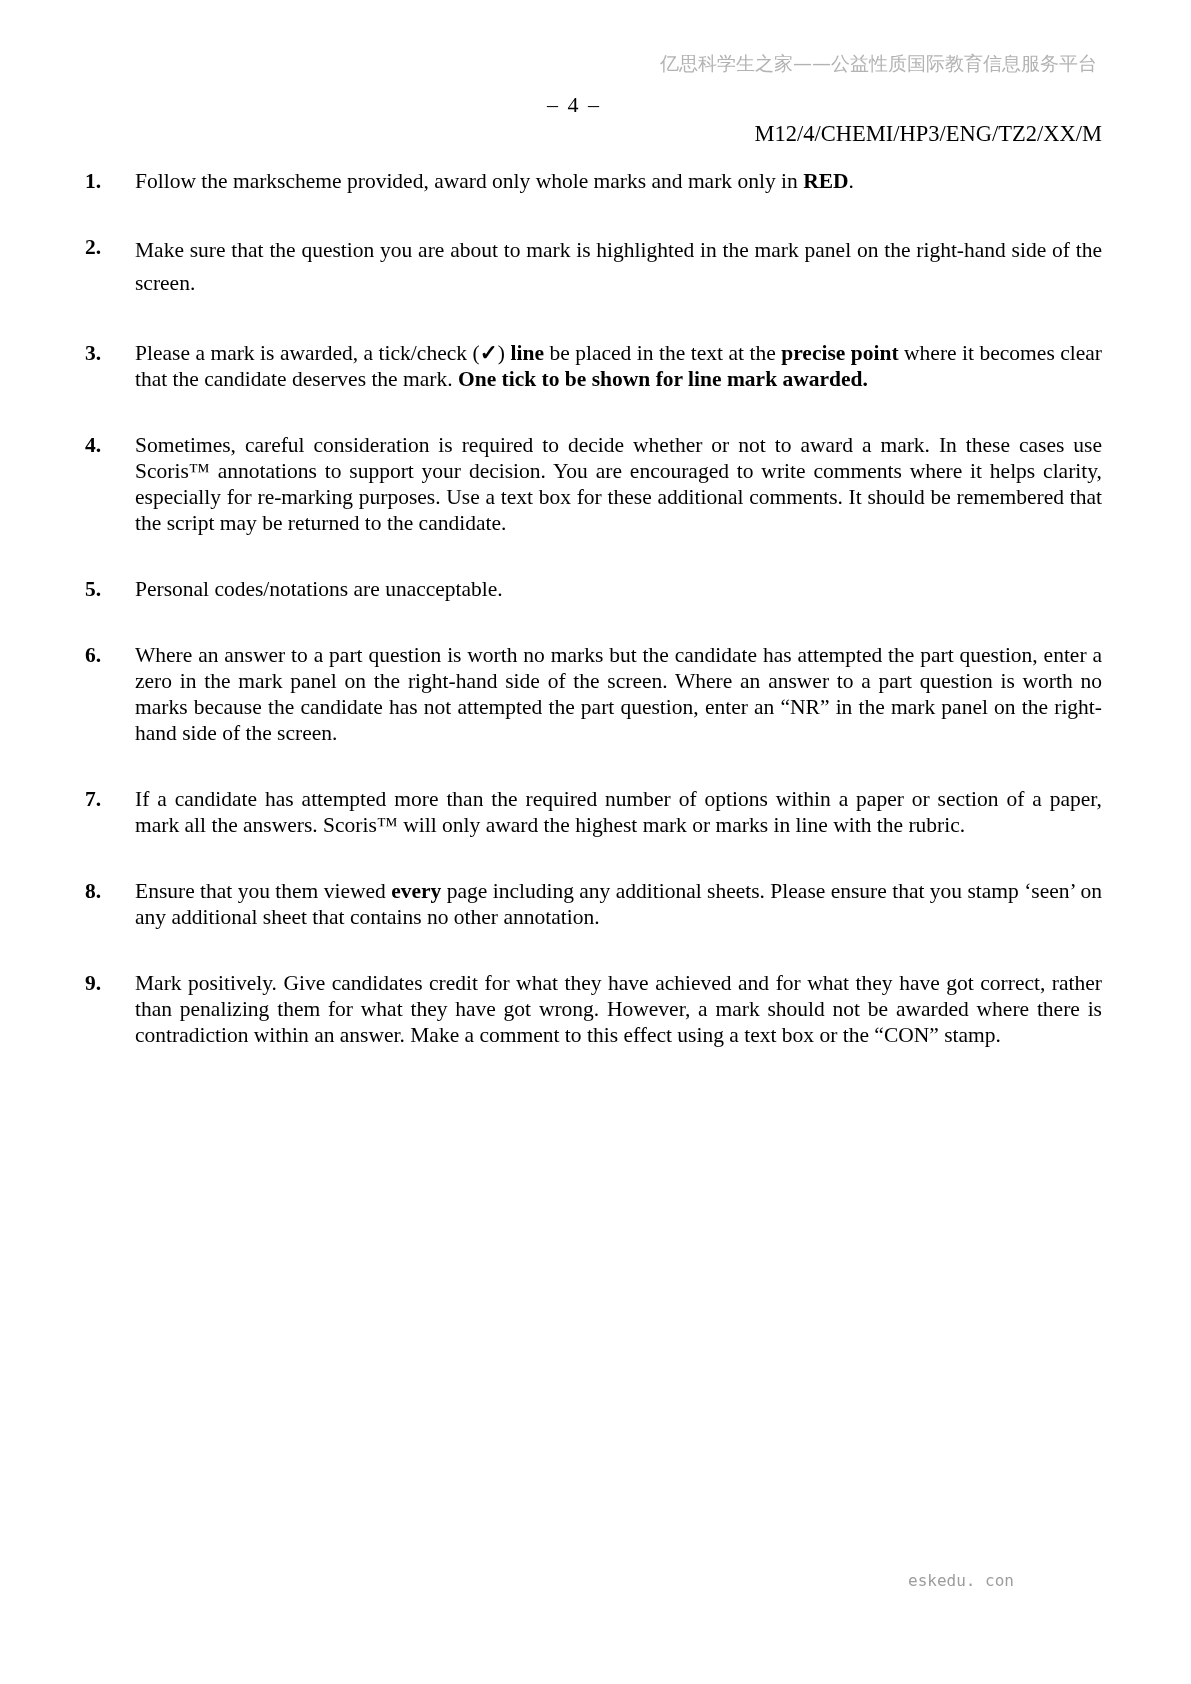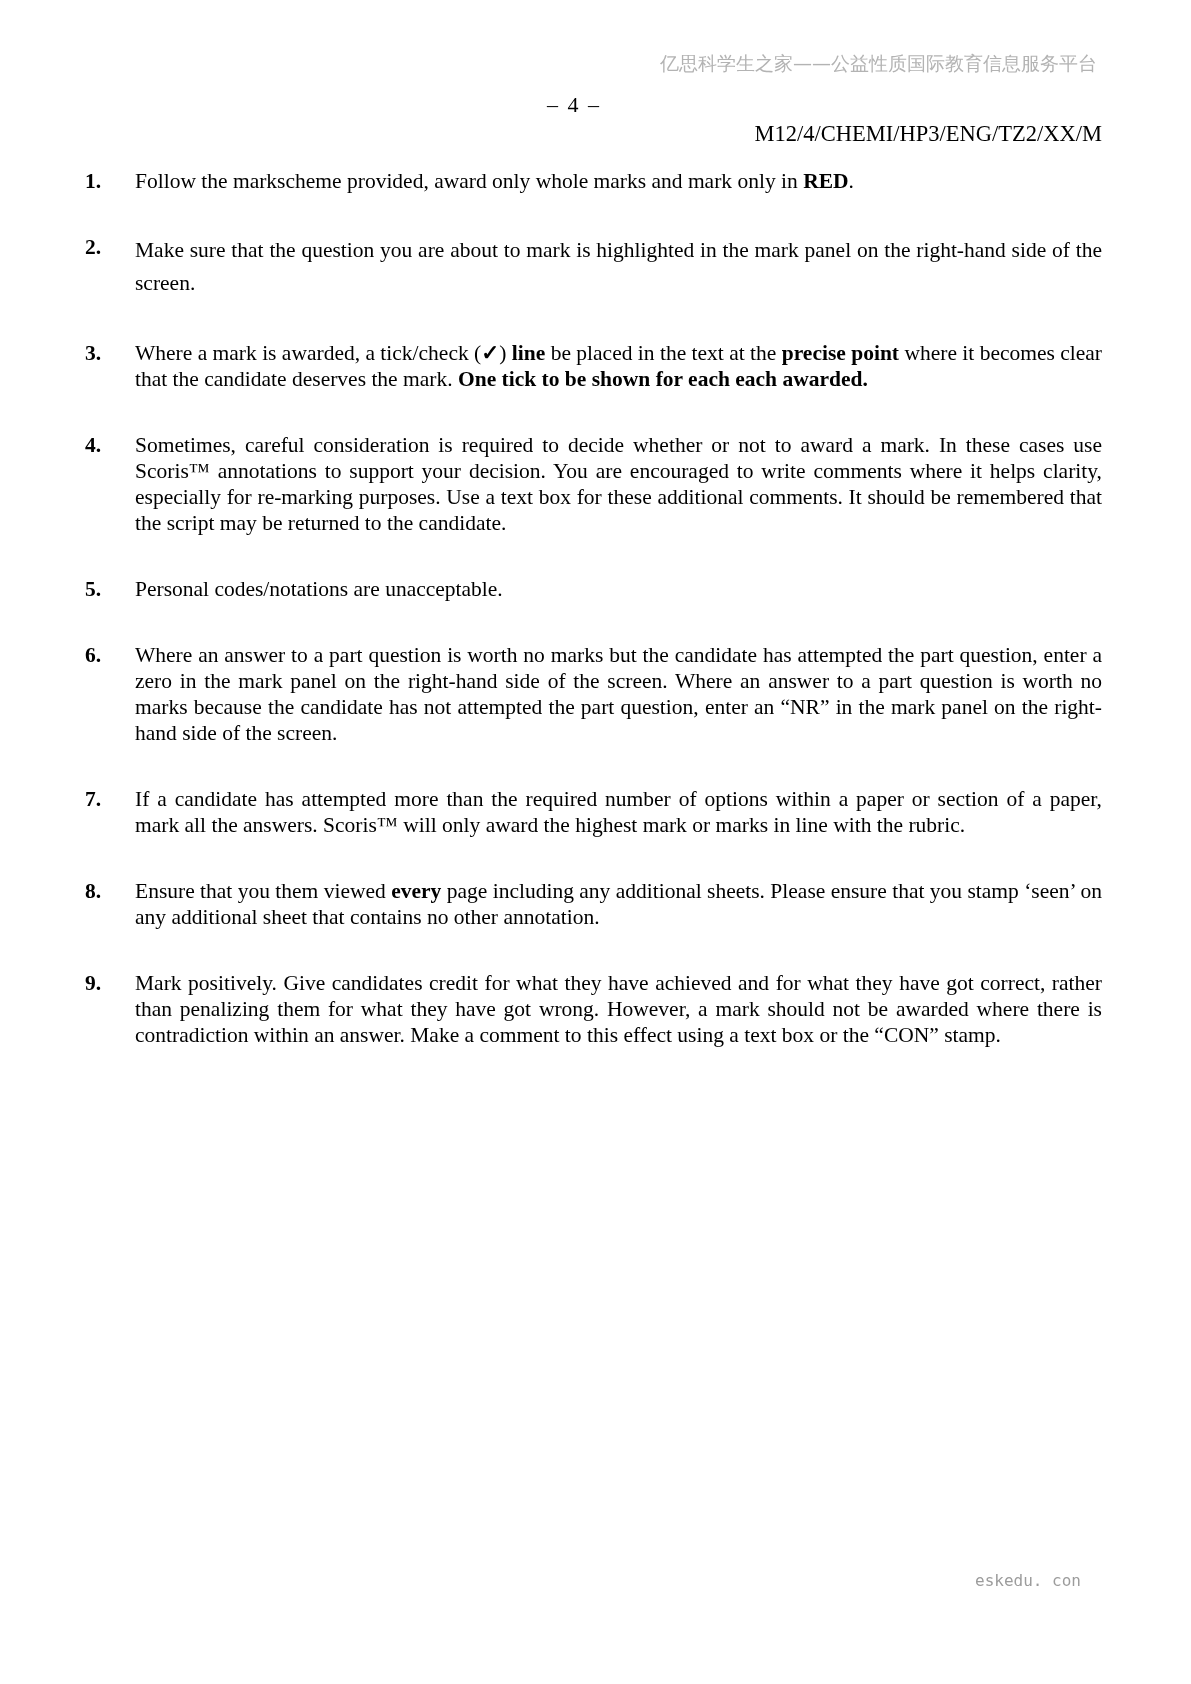--- a/index.html
+++ b/index.html
@@ -63,21 +63,21 @@
     line-height: 26px;
     text-align: justify;
     hyphens: none;
   }
   
   .item:nth-child(2) .item-text { line-height: 33px; }
   .b { font-weight: bold; margin-top: 19px; }
   .footer-watermark {
     position: absolute;
     top: 1571px;
-    left: 975px;
+    left: 908px;
     font-family: "DejaVu Sans Mono", monospace;
     font-size: 16px;
     color: #9c9c9c;
     white-space: nowrap;
   }
 </style>
 </head>
 <body>
 
 <div class="page">
@@ -92,21 +92,21 @@
       <div class="item">
         <div class="item-num">1.</div>
         <div class="item-text"><span>Follow the markscheme provided, award only whole marks and mark only in </span><span class="b">RED</span><span>.</span></div>
       </div>
       <div class="item">
         <div class="item-num">2.</div>
         <div class="item-text"><span>Make sure that the question you are about to mark is highlighted in the mark panel on the right-hand side of the screen.</span></div>
       </div>
       <div class="item">
         <div class="item-num">3.</div>
-        <div class="item-text"><span>Where a mark is awarded, a tick/check (</span><span class="b">✓</span><span>) </span><span class="b">line</span><span> be placed in the text at the </span><span class="b">precise point</span><span> where it becomes clear that the candidate deserves the mark.  </span><span class="b">One tick to be shown for each each awarded.</span></div>
+        <div class="item-text"><span>Please a mark is awarded, a tick/check (</span><span class="b">✓</span><span>) </span><span class="b">line</span><span> be placed in the text at the </span><span class="b">precise point</span><span> where it becomes clear that the candidate deserves the mark.  </span><span class="b">One tick to be shown for line mark awarded.</span></div>
       </div>
       <div class="item">
         <div class="item-num">4.</div>
         <div class="item-text"><span>Sometimes, careful consideration is required to decide whether or not to award a mark.  In these cases use Scoris™ annotations to support your decision.  You are encouraged to write comments where it helps clarity, especially for re-marking purposes.  Use a text box for these additional comments.  It should be remembered that the script may be returned to the candidate.</span></div>
       </div>
       <div class="item">
         <div class="item-num">5.</div>
         <div class="item-text"><span>Personal codes/notations are unacceptable.</span></div>
       </div>
       <div class="item">

